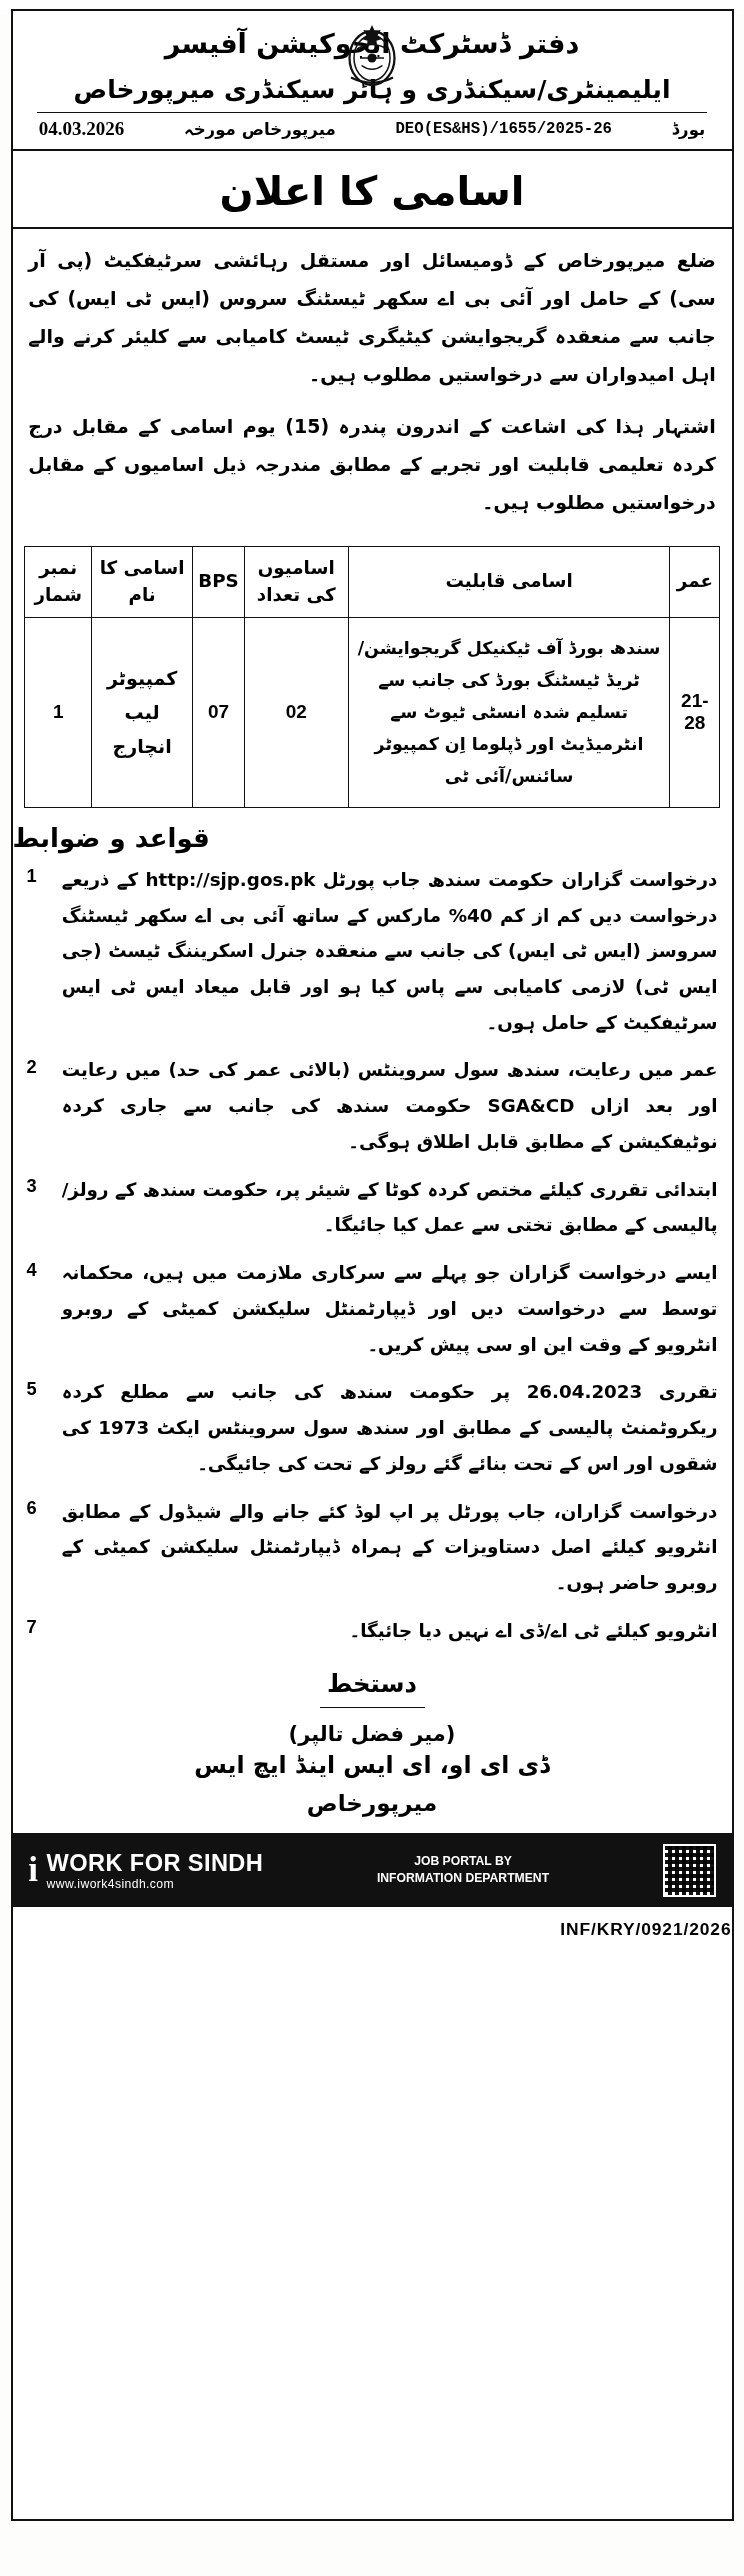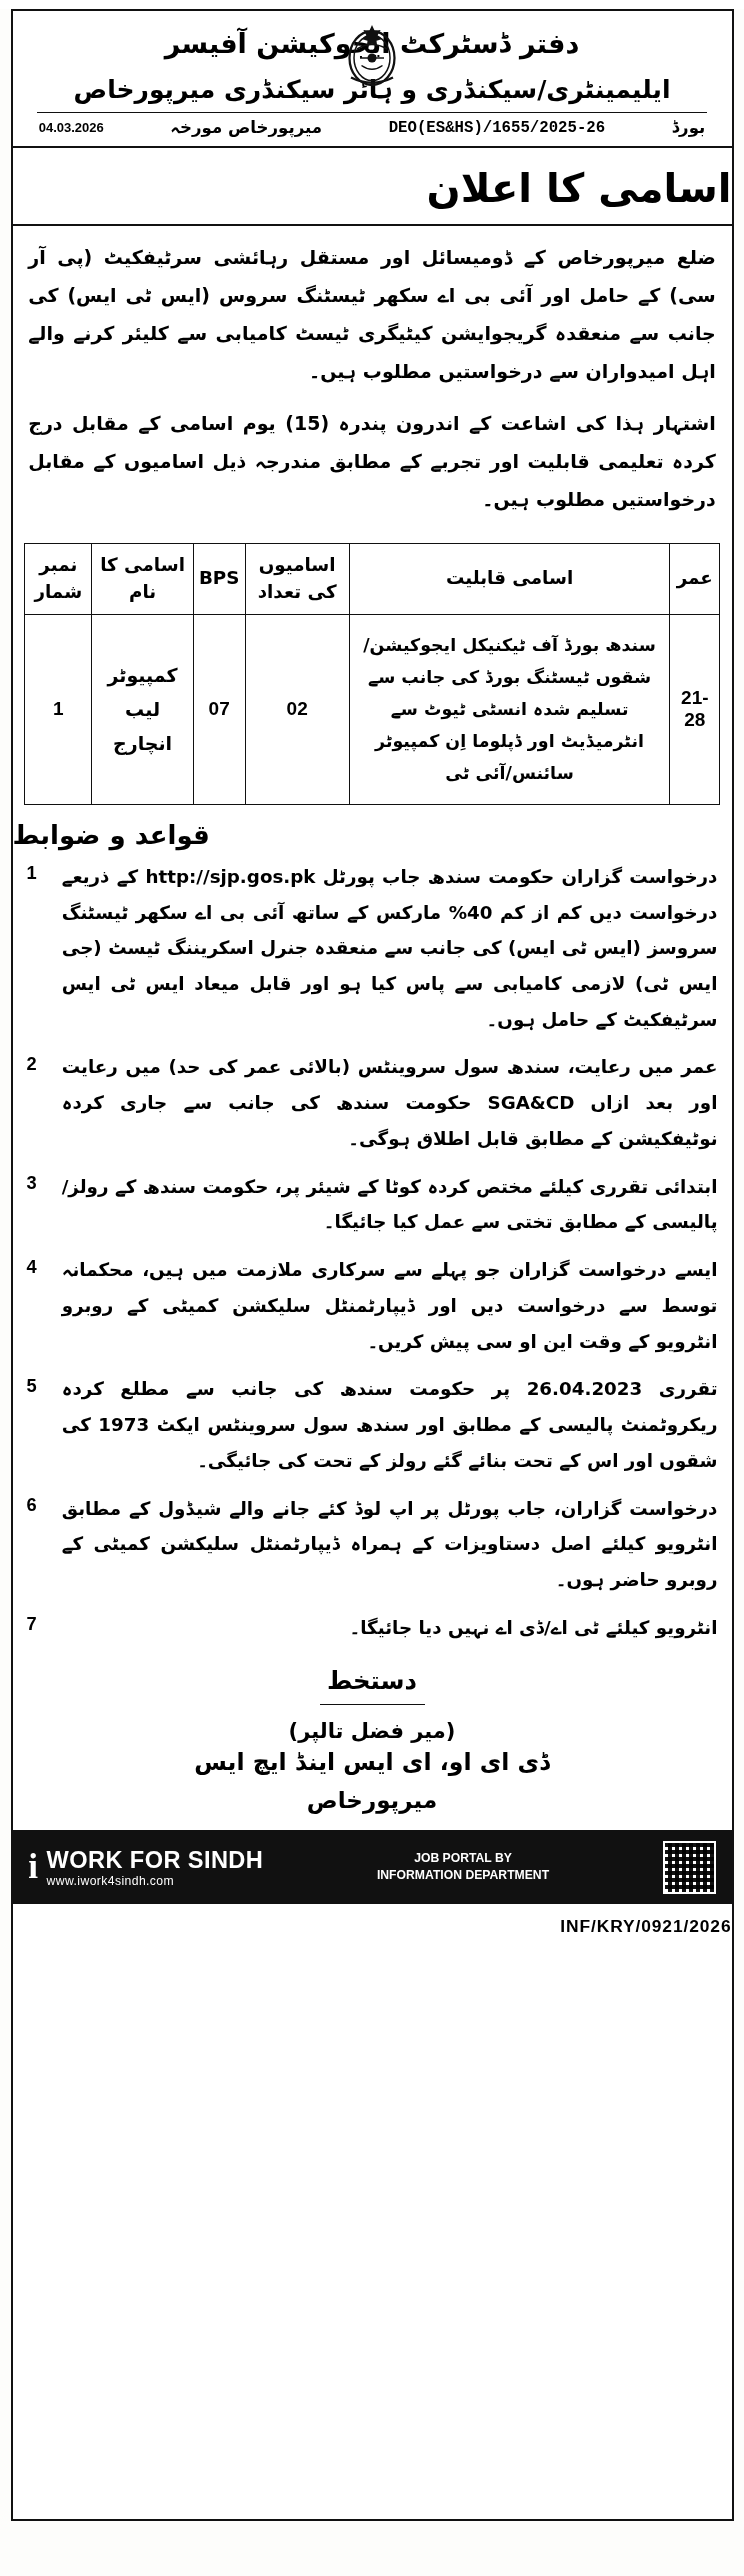--- a/index.html
+++ b/index.html
@@ -64,27 +64,28 @@
     flex-direction:row;
     justify-content:space-between;
     align-items:center;
     font-size:16.6px;
     font-weight:bold;
     padding:5.2px 10.5px 3.5px 10.5px;
     direction:rtl;
   }
   .memo-row .memo-no{direction:rtl;}
   .memo-row .memo-mid{direction:ltr;font-family:Liberation Mono, monospace;font-size:15.7px;}
-  .memo-row .memo-date{direction:ltr;font-family:Liberation Sans, sans-serif;font-size:13px;}
+  .memo-row .memo-date{direction:ltr;font-family:Liberation Serif, serif;font-size:19px;}
   .hdr-rule2{
     border-bottom:2.6px solid #111;
     margin:1.7px 0 0 0;
   }
   
   .title-band{
+    text-align:center;
     padding:15.7px 0 12.2px 0;
   }
   .title-band .t{
     font-size:40px;
     font-weight:bold;
     letter-spacing:1.7px;
     line-height:1.2;
   }
   .band-rule{
     border-bottom:2.6px solid #111;
@@ -299,21 +300,21 @@
           <th>اسامی قابلیت</th>
           <th>اسامیوں کی تعداد</th>
           <th>BPS</th>
           <th>اسامی کا نام</th>
           <th>نمبر شمار</th>
         </tr>
       </thead>
       <tbody>
         <tr>
           <td class="num">21-28</td>
-          <td class="cell-edu">سندھ بورڈ آف ٹیکنیکل ایجوکیشن/شقوں ٹیسٹنگ بورڈ کی جانب سے تسلیم شدہ انسٹی ٹیوٹ سے انٹرمیڈیٹ اور ڈپلوما اِن کمپیوٹر سائنس/آئی ٹی</td>
+          <td class="cell-edu">سندھ بورڈ آف ٹیکنیکل گریجوایشن/ٹریڈ ٹیسٹنگ بورڈ کی جانب سے تسلیم شدہ انسٹی ٹیوٹ سے انٹرمیڈیٹ اور ڈپلوما اِن کمپیوٹر سائنس/آئی ٹی</td>
           <td class="num">02</td>
           <td class="num">07</td>
           <td class="cell-post">کمپیوٹر لیب انچارج</td>
           <td class="num">1</td>
         </tr>
       </tbody>
     </table>
 
     <div class="rules-head">قواعد و ضوابط</div>
     <ol class="rules">

